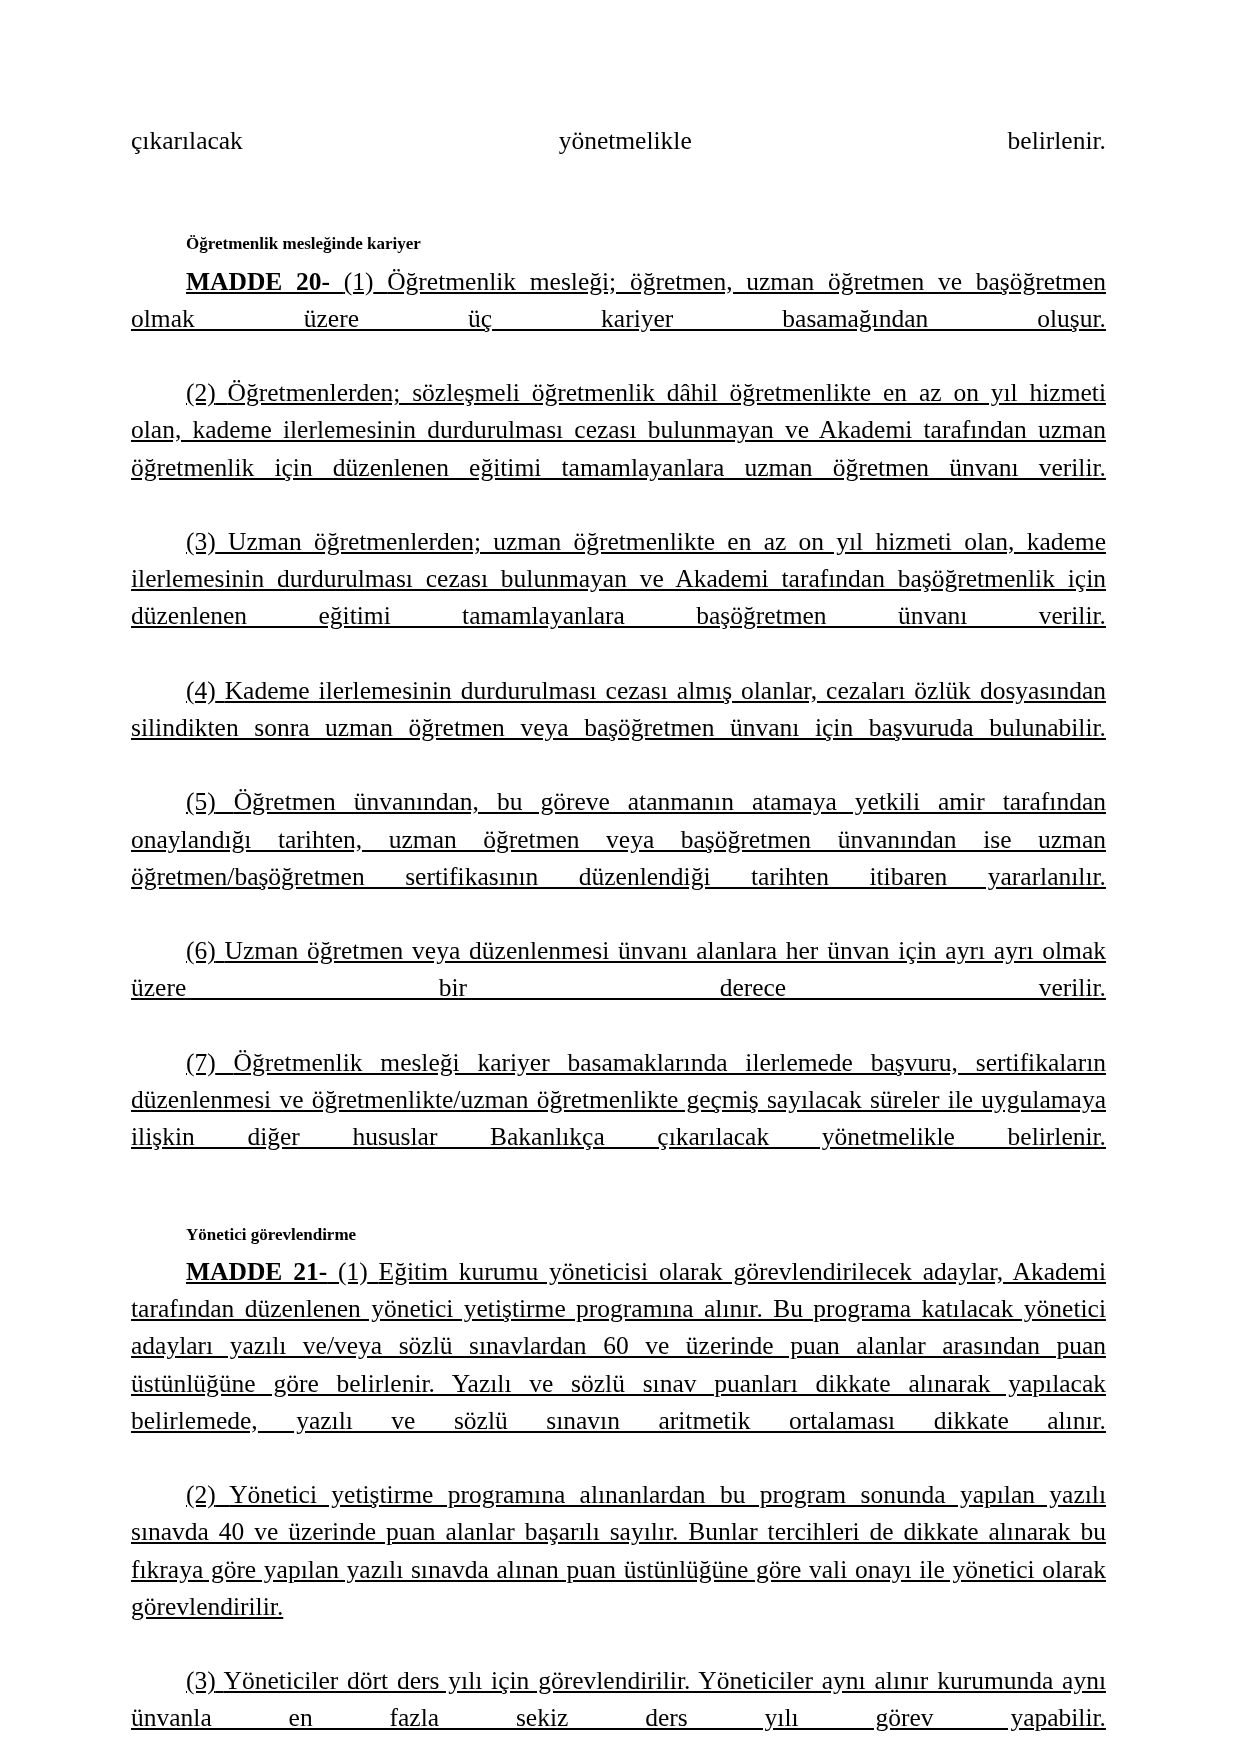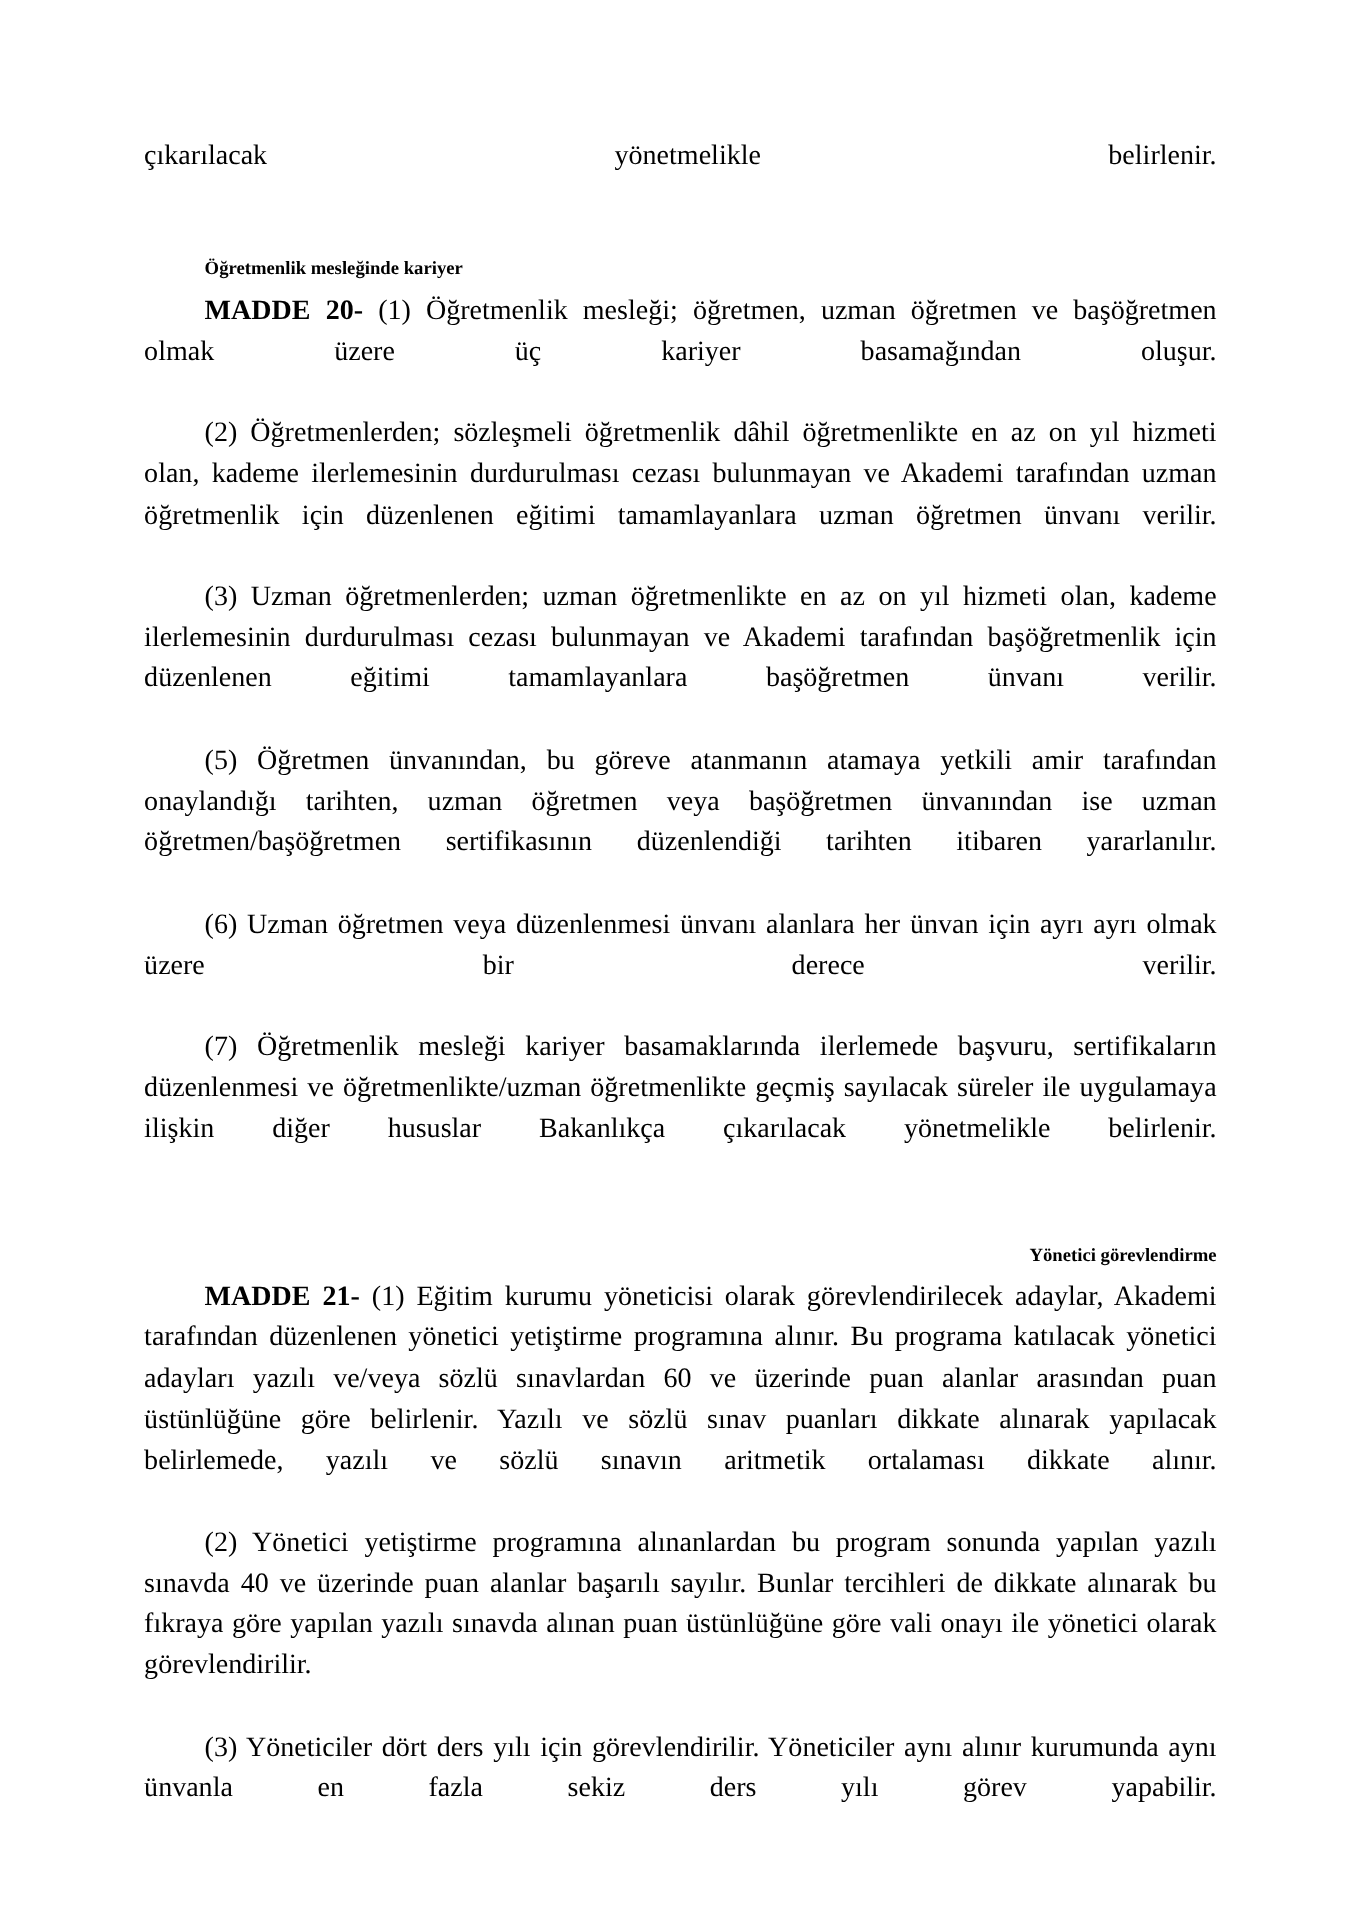--- a/index.html
+++ b/index.html
@@ -30,38 +30,38 @@
     margin: 0;
     font-size: 25.5px;
     line-height: 37.2px;
     text-align: justify;
     text-justify: inter-word;
     hyphens: none;
     text-indent: 0;
   }
   .para.indent {
     text-indent: 55px;
+    text-decoration: underline;
   }
   .heading {
     margin: 0;
     font-size: 17px;
     line-height: 37.2px;
     font-weight: bold;
     text-align: left;
     text-indent: 55px;
   }
   .madde-label {
     font-weight: bold;
   }
   .gap-before {
     margin-top: 29px;
   }
   .gap-before-lg {
-    margin-top: 41px;
-    text-align: right;
+    margin-top: 23px;
   }
   
   .para::after,
   .heading.wrap::after {
     content: "";
     display: inline-block;
     width: 100%;
   }
 </style>
 </head>
@@ -73,20 +73,21 @@
     <p class="para">çıkarılacak yönetmelikle belirlenir.</p>
 
     <p class="heading gap-before">Öğretmenlik mesleğinde kariyer</p>
 
     <p class="para indent"><span class="madde-label">MADDE 20-</span> <span>(1)</span> <span>Öğretmenlik mesleği; öğretmen, uzman öğretmen ve başöğretmen olmak üzere üç kariyer basamağından oluşur.</span></p>
 
     <p class="para indent"><span>(2)</span> <span>Öğretmenlerden; sözleşmeli öğretmenlik dâhil öğretmenlikte en az on yıl hizmeti olan, kademe ilerlemesinin durdurulması cezası bulunmayan ve Akademi tarafından uzman öğretmenlik için düzenlenen eğitimi tamamlayanlara uzman öğretmen ünvanı verilir.</span></p>
 
     <p class="para indent"><span>(3)</span> <span>Uzman öğretmenlerden; uzman öğretmenlikte en az on yıl hizmeti olan, kademe ilerlemesinin durdurulması cezası bulunmayan ve Akademi tarafından başöğretmenlik için düzenlenen eğitimi tamamlayanlara başöğretmen ünvanı verilir.</span></p>
 
+    <p class="para indent"><span>(4)</span> <span>Kademe ilerlemesinin durdurulması cezası almış olanlar, cezaları özlük dosyasından silindikten sonra uzman öğretmen veya başöğretmen ünvanı için başvuruda bulunabilir.</span></p>
 
     <p class="para indent"><span>(5)</span> <span>Öğretmen ünvanından, bu göreve atanmanın atamaya yetkili amir tarafından onaylandığı tarihten, uzman öğretmen veya başöğretmen ünvanından ise uzman öğretmen/başöğretmen sertifikasının düzenlendiği tarihten itibaren yararlanılır.</span></p>
 
     <p class="para indent"><span>(6)</span> <span>Uzman öğretmen veya düzenlenmesi ünvanı alanlara her ünvan için ayrı ayrı olmak üzere bir derece verilir.</span></p>
 
     <p class="para indent"><span>(7)</span> <span>Öğretmenlik mesleği kariyer basamaklarında ilerlemede başvuru, sertifikaların düzenlenmesi ve öğretmenlikte/uzman öğretmenlikte geçmiş sayılacak süreler ile uygulamaya ilişkin diğer hususlar Bakanlıkça çıkarılacak yönetmelikle belirlenir.</span></p>
 
     <p class="heading gap-before-lg">Yönetici görevlendirme</p>
 
     <p class="para indent"><span class="madde-label">MADDE 21-</span> <span>(1)</span> <span>Eğitim kurumu yöneticisi olarak görevlendirilecek adaylar, Akademi tarafından düzenlenen yönetici yetiştirme programına alınır. Bu programa katılacak yönetici adayları yazılı ve/veya sözlü sınavlardan 60 ve üzerinde puan alanlar arasından puan üstünlüğüne göre belirlenir. Yazılı ve sözlü sınav puanları dikkate alınarak yapılacak belirlemede, yazılı ve sözlü sınavın aritmetik ortalaması dikkate alınır.</span></p>

